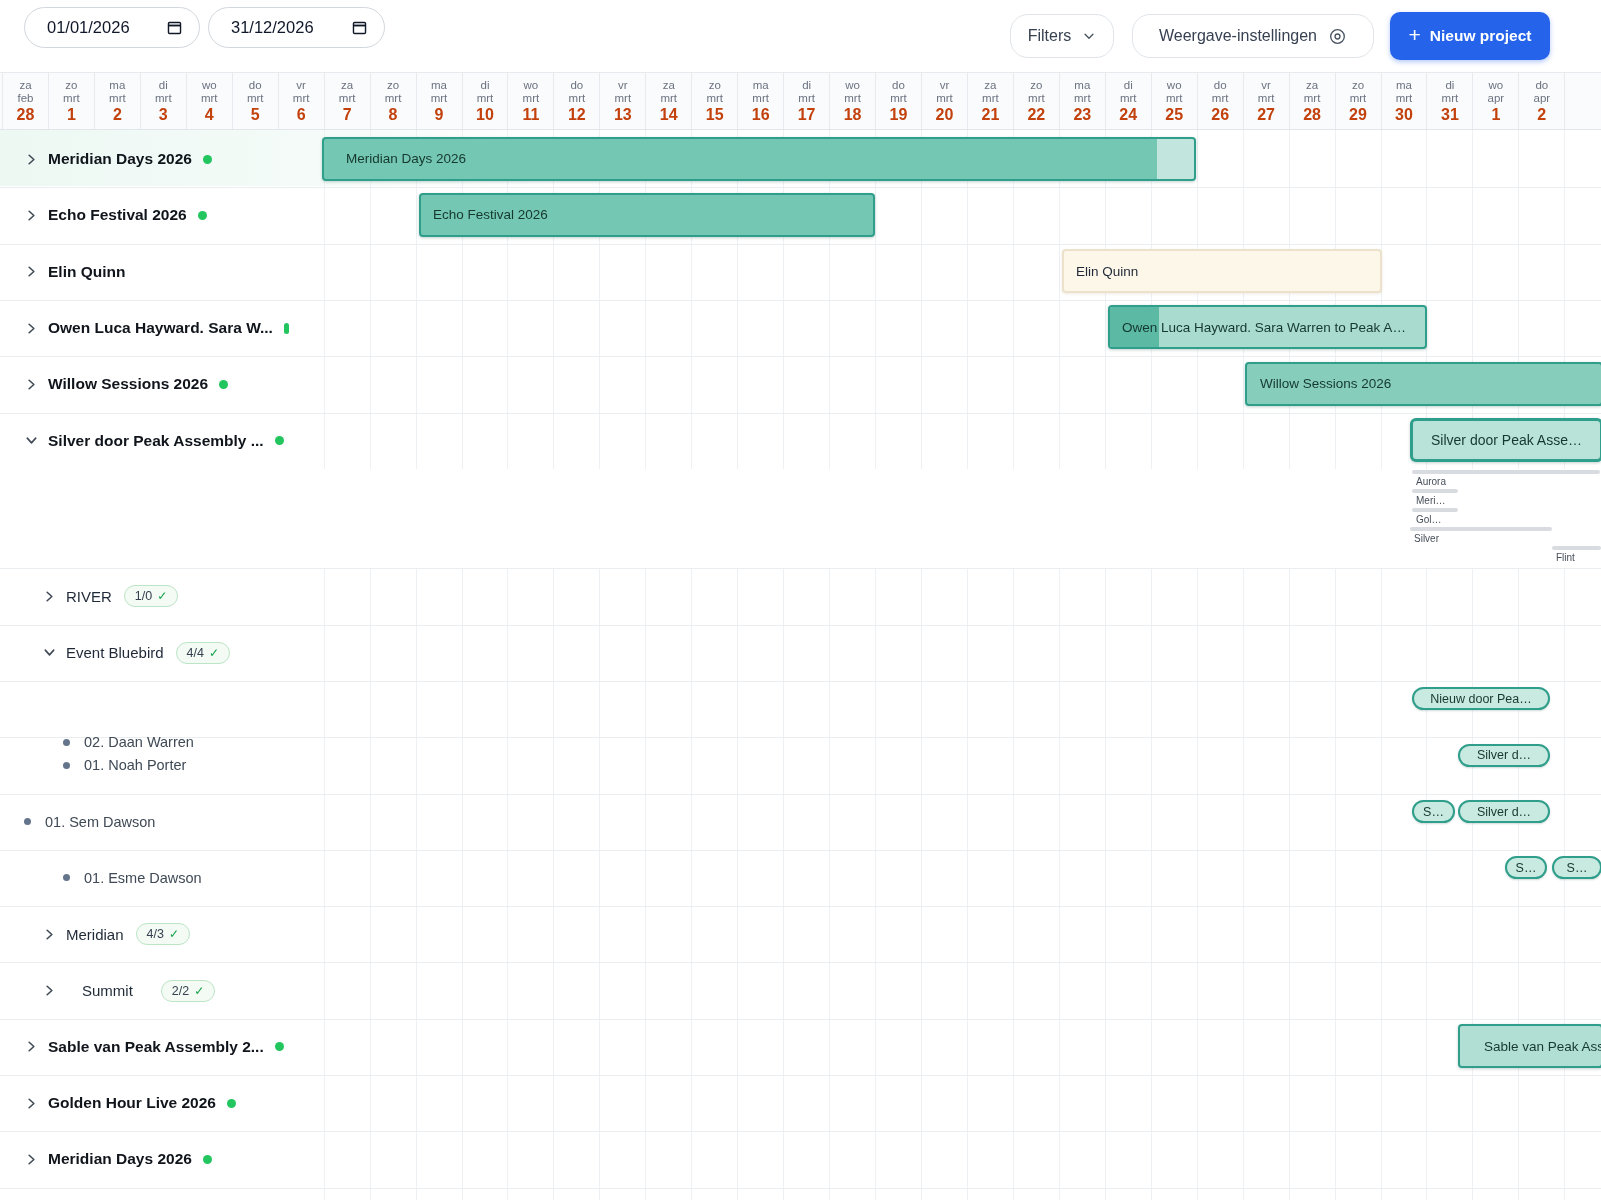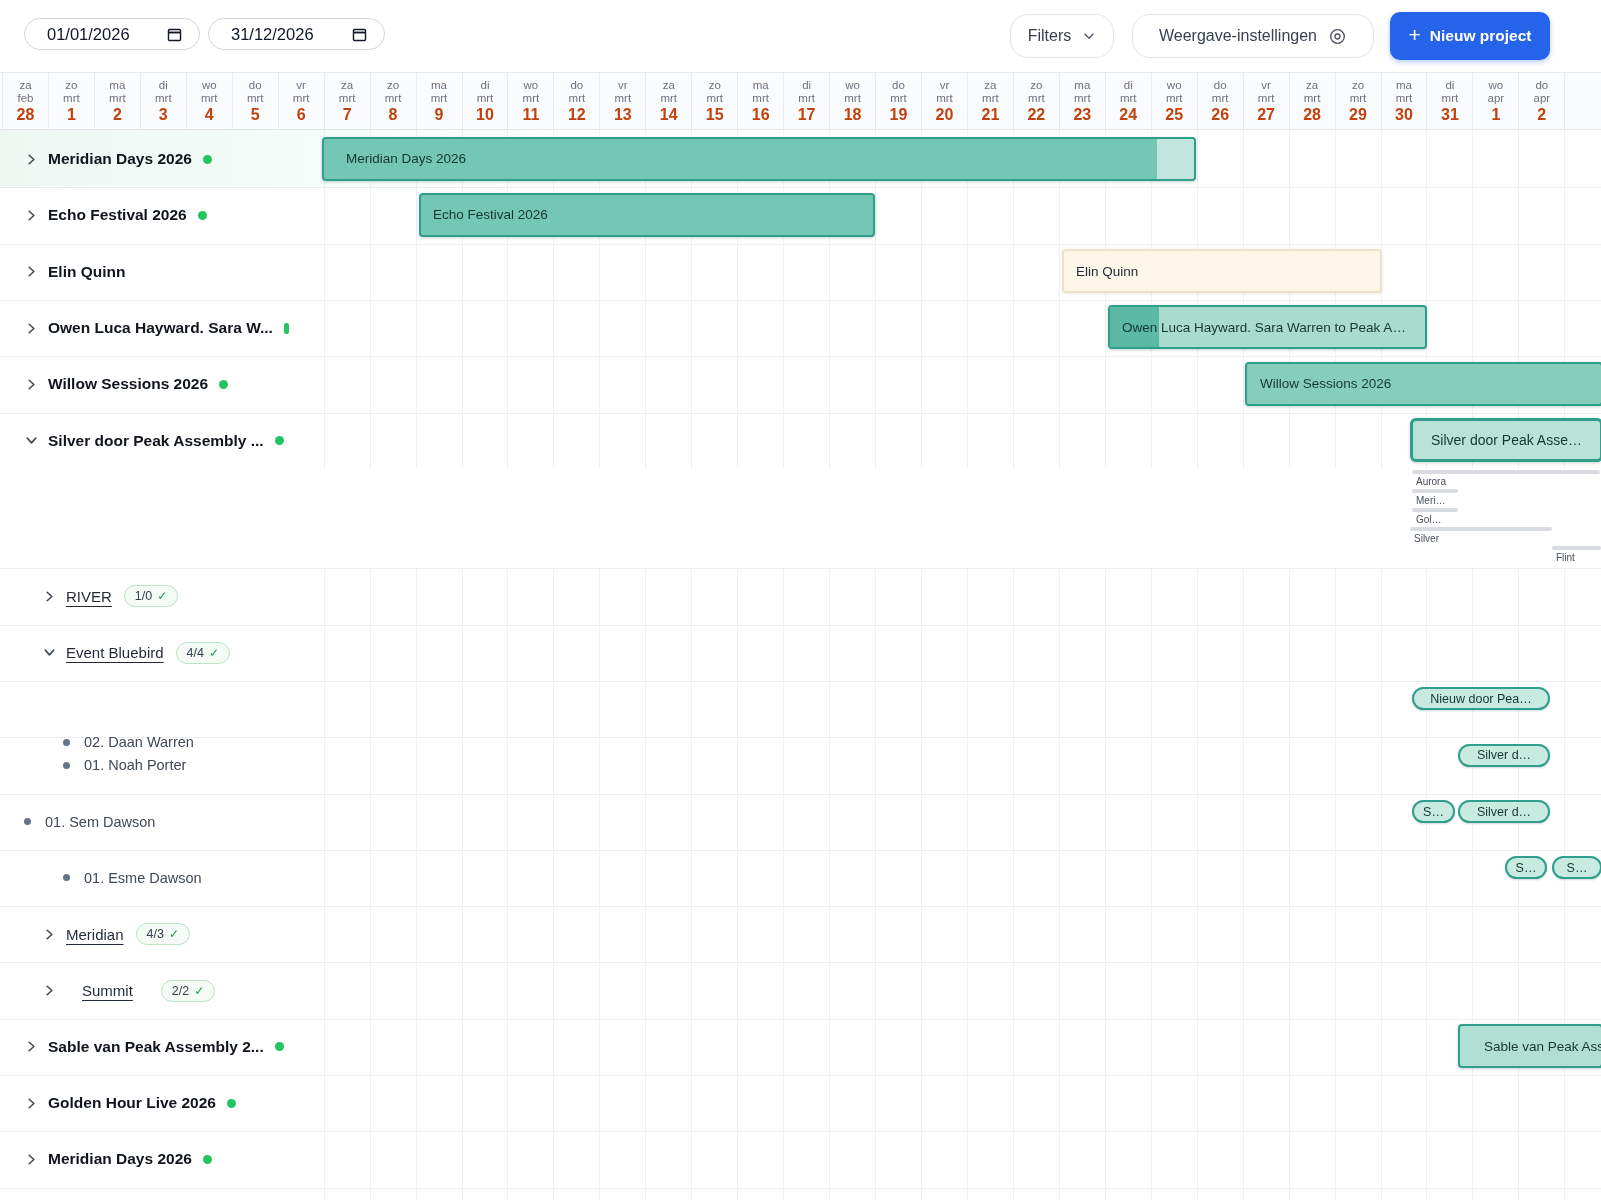--- a/index.html
+++ b/index.html
@@ -3,21 +3,21 @@
 <meta charset="utf-8">
 <style>
   html,body{margin:0;padding:0}
   body{width:1601px;height:1200px;overflow:hidden;background:#fff;
        font-family:"Liberation Sans",sans-serif;position:relative;
        --blue:#2563eb;--teal:#74c7b3;--tborder:#2f9e8b;--green:#22c55e}
   #app{position:absolute;inset:0;overflow:hidden}
 
   
   .toolbar{position:absolute;left:0;top:0;width:1601px;height:72px;background:#fff;z-index:20}
-  .date-input{position:absolute;top:18px;height:32px;border:1.5px solid #d2d7dc;border-radius:22px;
+  .date-input{position:absolute;top:7px;height:41px;border:1.5px solid #d2d7dc;border-radius:22px;
       display:flex;align-items:center;justify-content:space-between;padding:0 16px 0 22px;
       box-sizing:border-box;font-size:16.5px;color:#0f172a;background:#fff;cursor:pointer}
   #date-from{left:24px;width:176px}
   #date-to{left:208px;width:177px}
   .segmented{position:absolute;left:772px;top:12px;width:218px;height:48px;background:#f3f4f6;
       border:1px solid #e5e7eb;border-radius:12px;display:flex;align-items:center;padding:4px;box-sizing:border-box}
   .seg{height:38px;border-radius:8px;display:flex;align-items:center;justify-content:center;font-size:15.5px;cursor:pointer}
   .seg.active{background:var(--blue);color:#fff;font-weight:600;width:100px;box-shadow:0 1px 3px rgba(37,99,235,.45)}
   .seg.plain{color:#374151;font-weight:500;flex:1}
   .tool-btn{position:absolute;top:14px;height:44px;border:1.5px solid #e0e4e9;border-radius:18px;background:#fff;
@@ -45,21 +45,21 @@
   .row-highlight{position:absolute;z-index:1;
       background:linear-gradient(90deg,#edf8f3 0%,#f4fbf8 55%,rgba(255,255,255,0) 100%)}
 
   
   .side-row{position:absolute;left:0;width:322px;display:flex;align-items:center;box-sizing:border-box;
       z-index:5;cursor:pointer;background:transparent}
   .side-row.project{padding-left:24px}
   .side-row.group{padding-left:42px}
   .side-row.task{padding-left:63px}
   .p-label{font-size:15.5px;font-weight:700;color:#10151c;white-space:nowrap}
-  .g-label{font-size:15px;font-weight:500;color:#1f2937;text-decoration:underline;text-underline-offset:4px}
+  .g-label{font-size:15px;font-weight:500;color:#1f2937;text-underline-offset:4px}
   .t-label{font-size:14.5px;color:#3f4a56;white-space:nowrap}
   .chev{margin-right:9px;display:flex;align-items:center}
   .dot{width:9px;height:9px;border-radius:50%;background:var(--green);margin-left:11px;flex:none}
   .dot.barstyle{width:5px;height:11px;border-radius:3px}
   .badge{display:inline-flex;align-items:center;gap:5px;margin-left:12px;padding:3px 10px;
       border:1.5px solid #bce5c6;border-radius:999px;background:#f3fbf4;font-size:12.5px;color:#374151}
   .badge .check{color:#16a34a;font-size:12px}
   .bullet{width:7px;height:7px;border-radius:50%;background:#64748b;margin-right:14px;flex:none}
 
   

